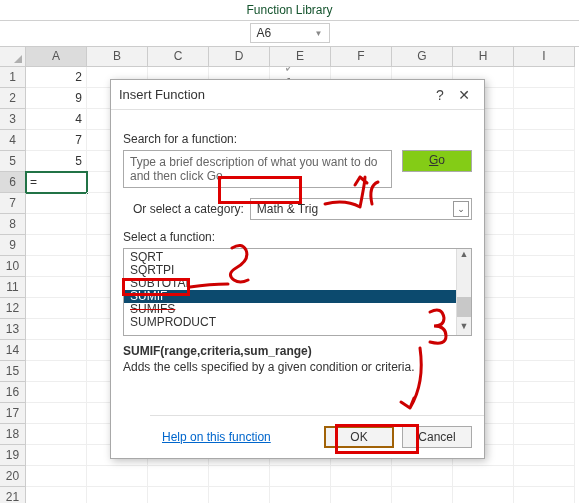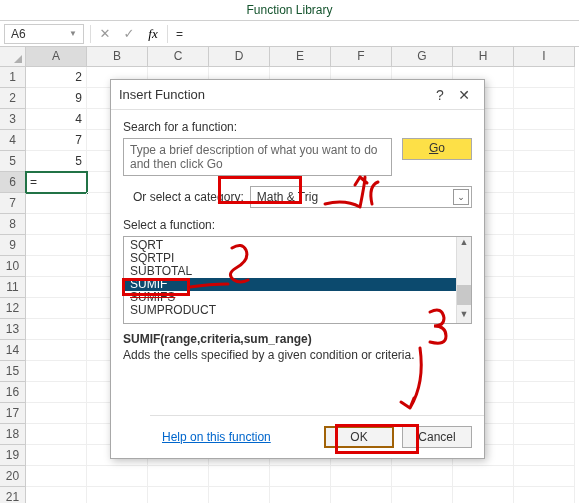--- a/index.html
+++ b/index.html
@@ -1,21 +1,21 @@
 <!DOCTYPE html>
 <html><head>
 <meta charset="utf-8">
 <style>
   * { box-sizing: border-box; margin: 0; padding: 0; font-family: "Segoe UI", Arial, sans-serif; }
   body { background: #fff; font-size: 12px; color: #333; width: 579px; height: 503px; overflow: hidden; position: relative; }
   
   .ribbon-title { text-align: center; padding: 3px 0; font-size: 12px; color: #14532d; }
   .sep { height: 1px; background: #d0d0d0; }
   
-  .formula-bar { display: flex; align-items: center; height: 26px; border-bottom: 1px solid #ccc; background: #fff; }
+  .formula-bar { display: flex; align-items: center; height: 26px; border-bottom: 1px solid #ccc; background: #fff; flex-direction: column; }
   .name-box { width: 80px; height: 20px; border: 1px solid #ccc; margin: 2px 4px; padding: 2px 6px; display: flex; align-items: center; justify-content: space-between; font-size: 12px; }
   .name-box .dd { font-size: 8px; color: #888; }
   .fb-icon { width: 24px; text-align: center; color: #999; font-size: 13px; }
   .fb-icon.fx { font-style: italic; font-family: serif; color: #000000; }
   .fb-sep { width: 1px; height: 18px; background: #ddd; margin: 0 2px; }
   .fb-input { flex: 1; padding: 2px 6px; font-size: 12px; }
   
   .grid { position: relative; }
   .col-heads { display: flex; height: 20px; }
   .corner { width: 26px; border: 1px solid #ccc; border-left: 0; border-top: 0; background: #f2f2f2; position: relative; }
@@ -23,30 +23,30 @@
   .ch { width: 61px; border: 1px solid #ccc; border-left: 0; border-top: 0; background: #f2f2f2; text-align: center; line-height: 19px; font-size: 12px; color: #555; }
   .ch.sel { background: #dcdcdc; }
   .rows { }
   .row { display: flex; height: 21px; }
   .rh { width: 26px; border: 1px solid #ccc; border-left: 0; border-top: 0; background: #f2f2f2; text-align: center; line-height: 20px; font-size: 12px; color: #555; }
   .rh.sel { background: #dcdcdc; }
   .cell { width: 61px; border: 1px solid #eee; border-left: 0; border-top: 0; padding: 2px 4px; text-align: right; line-height: 17px; font-size: 12px; }
   .cell.l { text-align: left; }
   .cell.active { outline: 2px solid #217346; outline-offset: -1px; background: #fff; }
   
-  .dialog { position: absolute; left: 110px; top: 79px; width: 375px; height: 380px; background: #fff; border: 1px solid #a8a8a8; box-shadow: 2px 2px 8px rgba(0,0,0,0.25); display: flex; flex-direction: column; }
+  .dialog { position: absolute; left: 110px; top: 79px; width: 375px; height: 380px; background: #fff; border: 1px solid #a8a8a8; box-shadow: 2px 2px 8px rgba(0,0,0,0.25); display: flex; flex-direction: column; gap: 12px; }
   .titlebar { display: flex; align-items: center; height: 30px; border-bottom: 1px solid #e0e0e0; padding: 0 8px; }
   .titlebar .t { font-size: 13px; flex: 1; }
   .titlebar .qm { width: 24px; text-align: center; font-size: 14px; color: #444; }
   .titlebar .cx { width: 24px; text-align: center; font-size: 14px; color: #444; }
   .dbody { padding: 10px 12px; flex: 1; display: flex; flex-direction: column; }
   .lbl { font-size: 12px; margin-bottom: 4px; }
   .search-row { display: flex; gap: 10px; margin-bottom: 10px; }
   .search-box { flex: 1; border: 1px solid #aaa; height: 38px; padding: 4px 6px; font-size: 12px; color: #666; line-height: 14px; }
-  .go-btn { width: 70px; height: 22px; border: 1px solid #aaa; background: #fde047; font-size: 12px; text-align: center; line-height: 19px; }
+  .go-btn { width: 70px; height: 22px; border: 1px solid #aaa; background: #84cc16; font-size: 12px; text-align: center; line-height: 19px; }
   .cat-row { display: flex; align-items: center; gap: 6px; margin-bottom: 10px; margin-left: 10px; }
   .cat-sel { flex: 1; height: 22px; border: 1px solid #aaa; display: flex; align-items: center; padding: 0 6px; font-size: 12px; justify-content: space-between; }
   .cat-sel .dd { width: 16px; height: 16px; border: 1px solid #999; text-align: center; font-size: 9px; line-height: 14px; color: #555; margin-right: -4px; }
   .funclist { border: 1px solid #aaa; height: 88px; overflow: hidden; position: relative; margin-bottom: 4px; }
   .funclist .items { padding: 2px 4px; }
   .fitem { font-size: 12px; line-height: 13px; padding: 0 2px; }
   .fitem.sel { background: #0c4a6e; color: #fff; margin: 0 -4px; padding: 0 6px; }
   .fitem.struck { text-decoration: line-through; text-decoration-color: #c00; }
   .scroll { position: absolute; right: 0; top: 0; bottom: 0; width: 15px; background: #f0f0f0; border-left: 1px solid #ddd; }
   .scroll .up, .scroll .dn { height: 14px; text-align: center; font-size: 9px; color: #666; }

